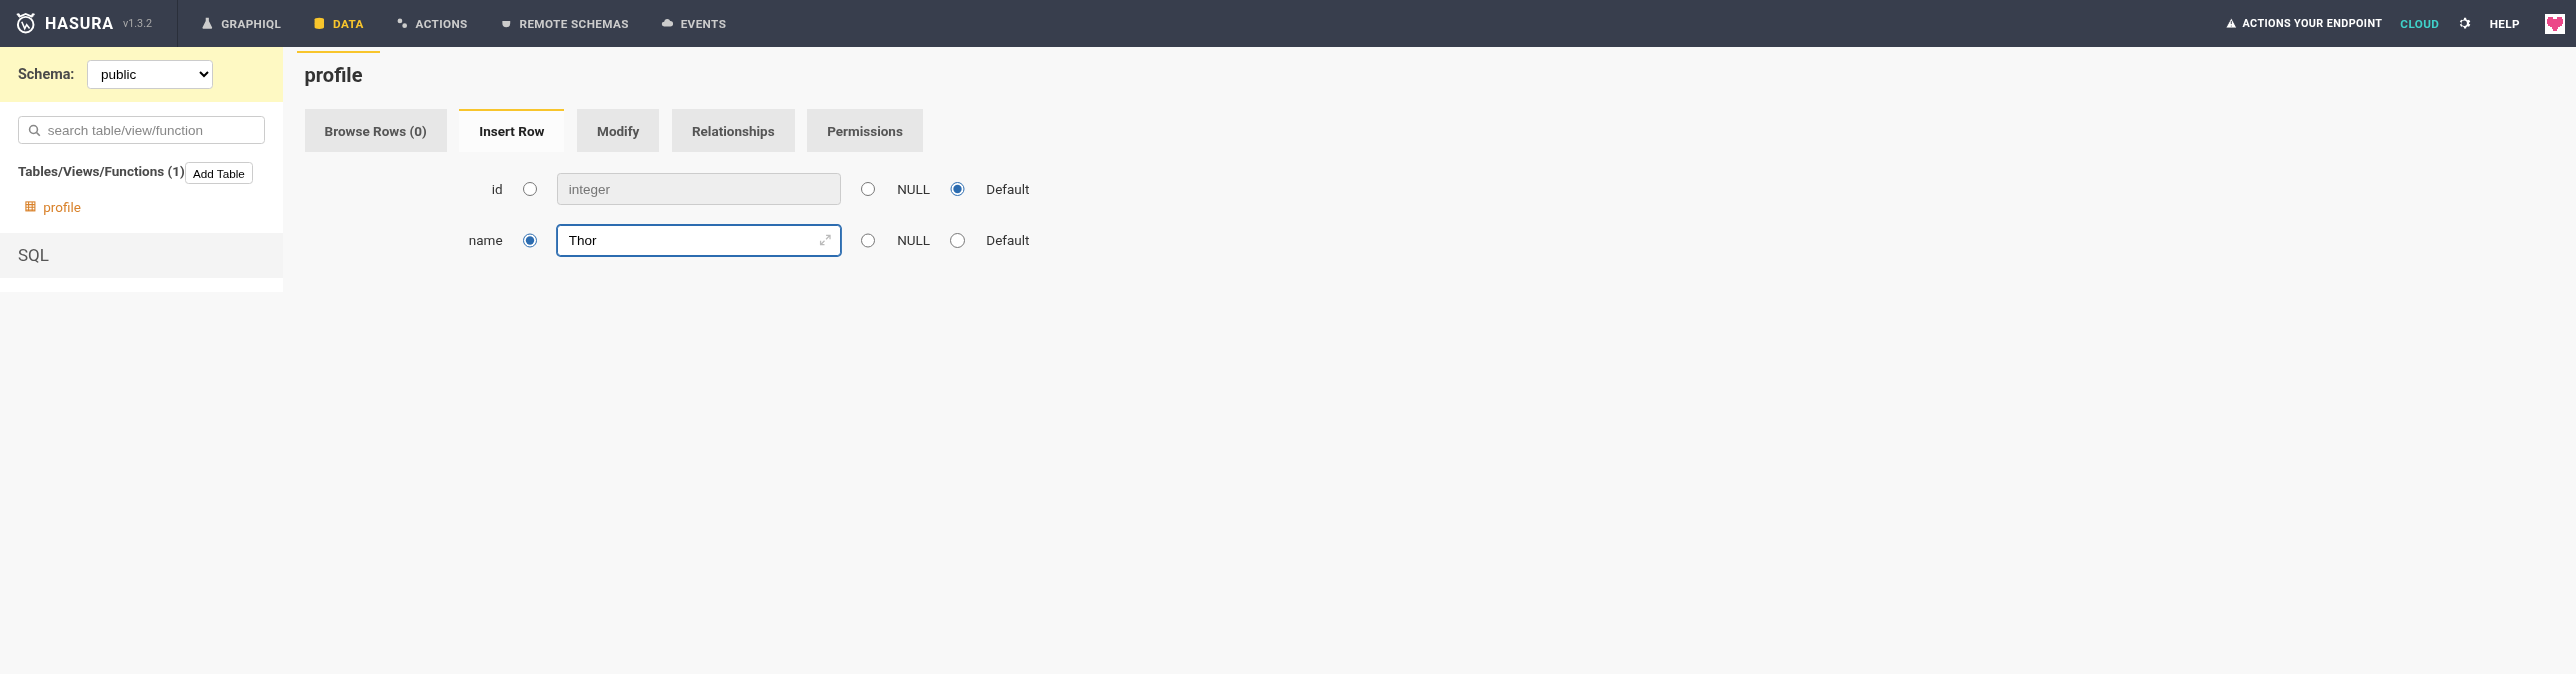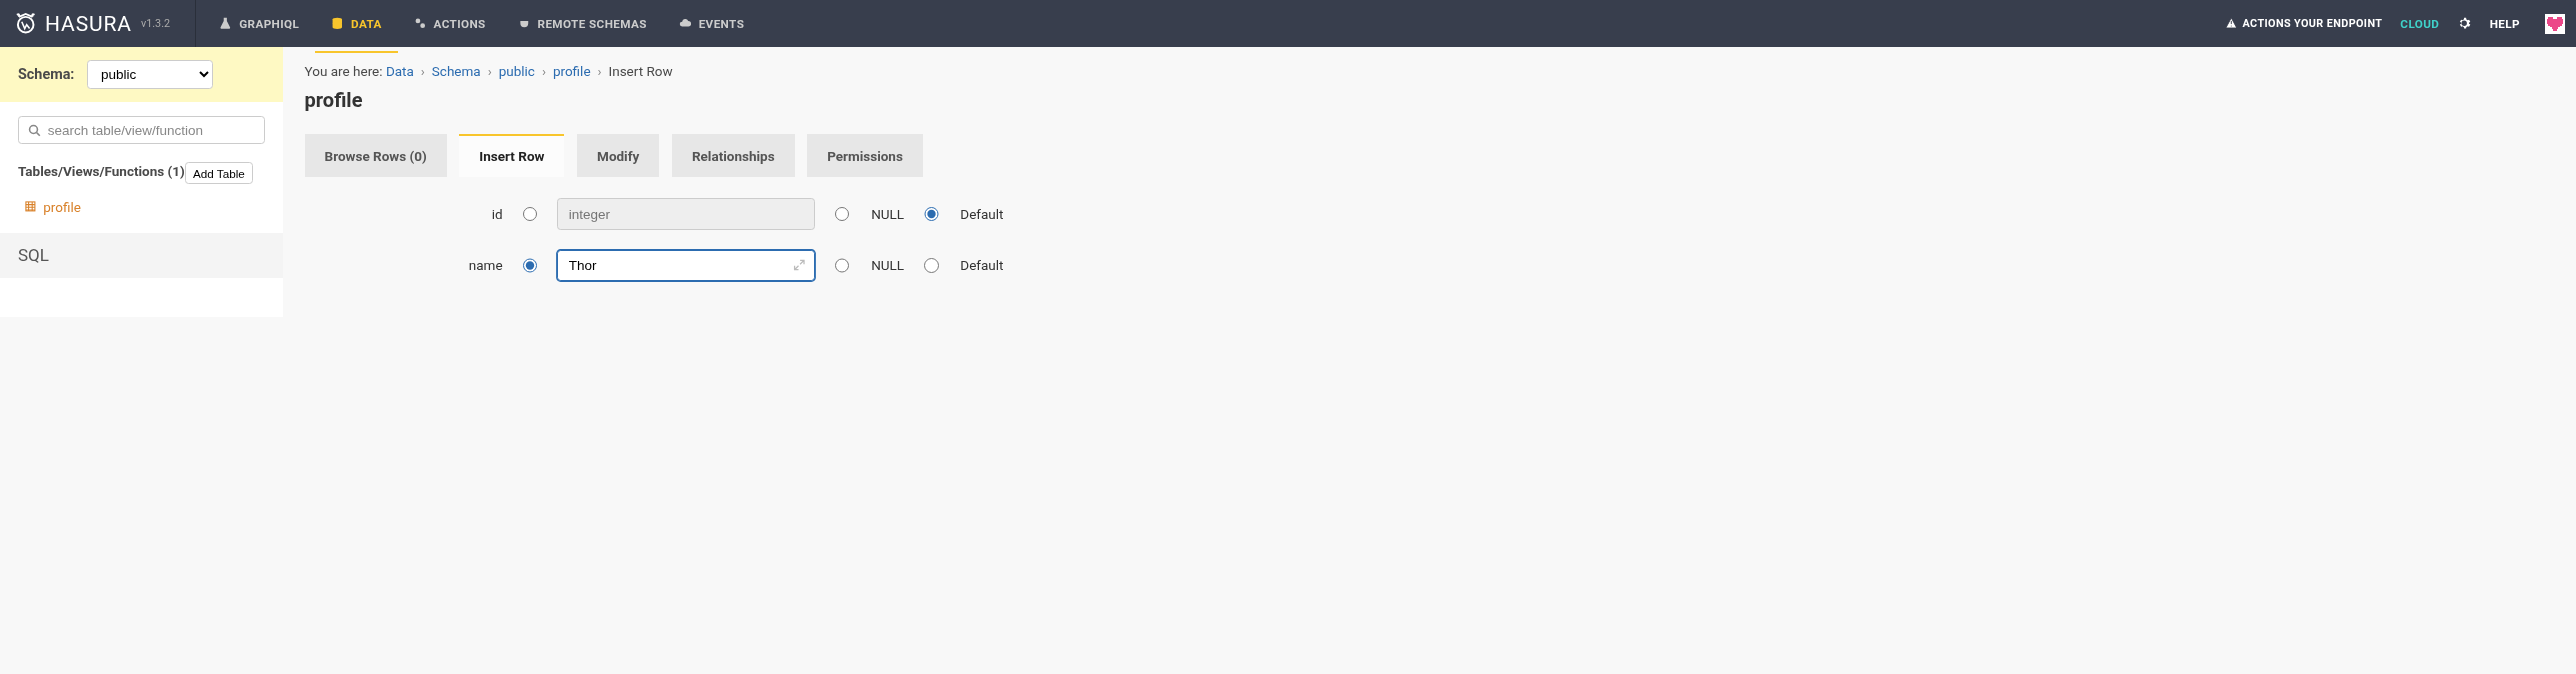--- a/index.html
+++ b/index.html
@@ -23,22 +23,22 @@
       display: flex;
       align-items: center;
       gap: 7.2px;
       margin-right: 18px;
     }
     .brand-logo {
       width: 23.4px;
       height: 23.4px;
     }
     .brand-name {
-      font-size: 21px;
-      font-weight: 400;
+      font-size: 16px;
+      font-weight: 700;
       letter-spacing: 0.9px;
     }
     .brand-version {
       font-size: 10.8px;
       color: #aaa;
       margin-left: 1.8px;
     }
     .nav-divider {
       width: 0.9px;
       height: 47px;
@@ -261,21 +261,21 @@
       font-size: 13.5px;
       color: #333;
     }
     .radio {
       width: 14.4px;
       height: 14.4px;
       cursor: pointer;
       accent-color: #2c6cb0;
     }
     .text-input {
-      width: 258px;
+      width: 284px;
       padding: 7.2px 27px 7.2px 10.8px;
       border: 0.9px solid #ccc;
       border-radius: 3.6px;
       font-size: 13.5px;
       outline: none;
     }
     .text-input:disabled {
       background: #eee;
       color: #999;
     }
@@ -424,32 +424,20 @@
           </svg>
         <span>profile</span>
       </div>
     </div>
     <div class="sql-row">
       <span>SQL</span>
     </div>
   </div>
 
   <div class="content">
-    <div class="breadcrumb">
-      <span>You are here:</span>
-      <a>Data</a>
-      <span class="sep">›</span>
-      <a>Schema</a>
-      <span class="sep">›</span>
-      <a>public</a>
-      <span class="sep">›</span>
-      <a>profile</a>
-      <span class="sep">›</span>
-      <span>Insert Row</span>
-    </div>
     <div class="page-title">profile</div>
 
     <div class="tabs">
       <div class="tab">Browse Rows (0)</div>
       <div class="tab active">Insert Row</div>
       <div class="tab">Modify</div>
       <div class="tab">Relationships</div>
       <div class="tab">Permissions</div>
     </div>
 

